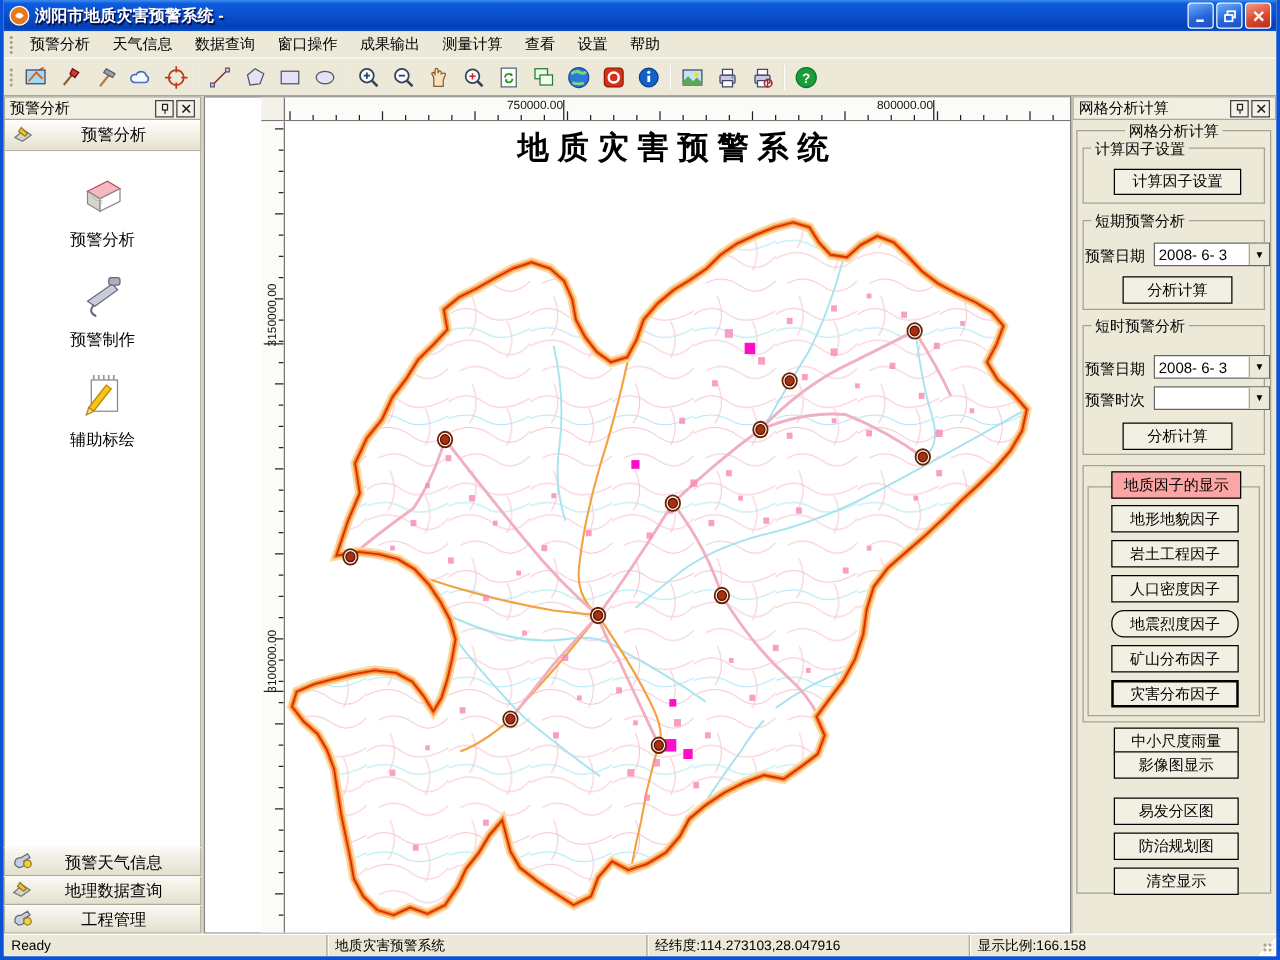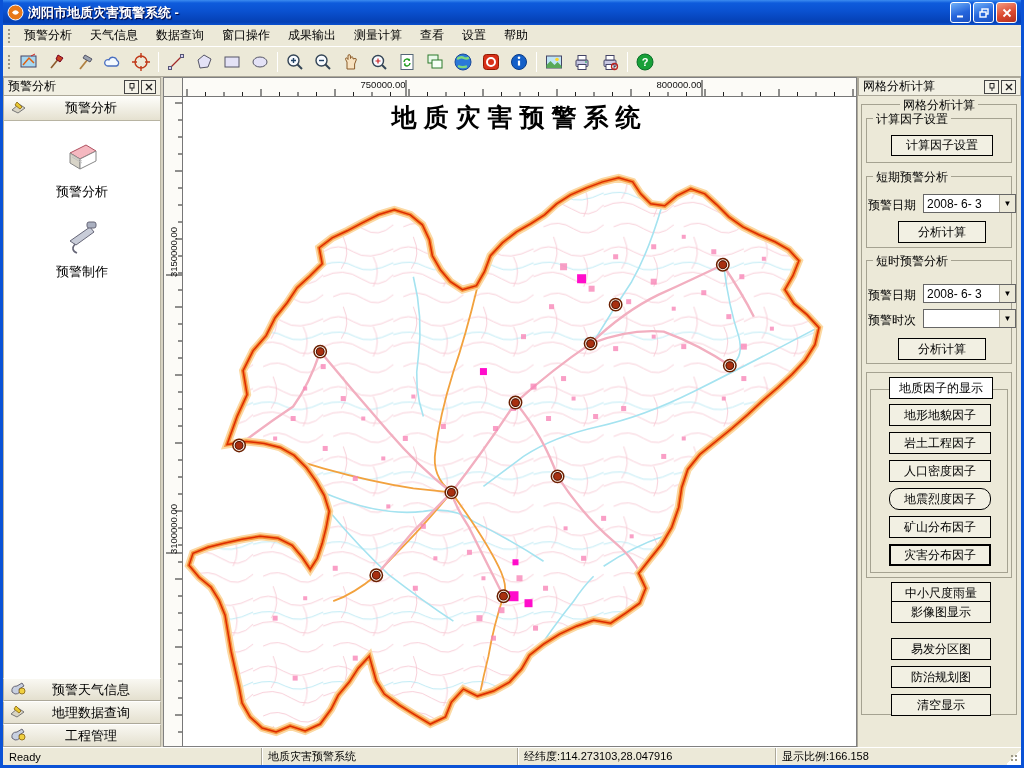--- a/index.html
+++ b/index.html
@@ -33,21 +33,21 @@
     background:linear-gradient(180deg,#FEFEFB,#E5E1D0);border:1px solid #B8B4A2;border-top:none;}
   .section-bar .sb-label{flex:1;text-align:center;font-size:13px;}
   .list-area{flex:1;background:#fff;border-left:1px solid #B8B4A2;border-right:1px solid #B8B4A2;overflow:hidden;}
   .big-item{display:flex;flex-direction:column;align-items:center;margin-top:14px;cursor:default;}
   .big-item .bi-label{margin-top:5px;font-size:13px;}
   .bottom-bar{height:23px;flex:0 0 23px;display:flex;align-items:center;padding:0 5px;
     background:linear-gradient(180deg,#F9F8F2,#E4E0CF);border-top:1px solid #fff;border-bottom:1px solid #ACA899;
     border-left:1px solid #B8B4A2;border-right:1px solid #B8B4A2;}
   .bottom-bar .bb-label{flex:1;text-align:center;font-size:13px;}
   
-  .map-area{flex:1;display:flex;flex-direction:column;border:1px solid #808080;background:#fff;min-width:0;}
+  .map-area{flex:1;display:flex;flex-direction:column;border:1px solid #808080;background:#fff;min-width:0;padding-left:45px;}
   .hrow{height:19px;flex:0 0 19px;display:flex;}
   .corner{width:19px;flex:0 0 19px;border-right:1px solid #777;border-bottom:1px solid #777;background:#F4F2E8;}
   .hruler{flex:1;position:relative;border-bottom:1px solid #777;background:#FCFBF7;overflow:hidden;}
   .brow{flex:1;display:flex;min-height:0;}
   .vruler{width:19px;flex:0 0 19px;position:relative;border-right:1px solid #777;background:#FCFBF7;overflow:hidden;}
   .ruler-label{position:absolute;font-size:9.5px;color:#111;white-space:nowrap;}
   .canvas{flex:1;position:relative;background:#fff;overflow:hidden;}
   .canvas svg.mapsvg{position:absolute;left:0;top:0;width:100%;height:100%;}
   .map-title{position:absolute;top:4px;left:0;width:100%;text-align:center;
     font-family:"Liberation Serif","DejaVu Serif",serif;font-weight:bold;font-size:25px;letter-spacing:7px;color:#000;}
@@ -305,20 +305,29 @@
               </svg></span>
             <div class="bi-label">预警分析</div>
           </div>
           <div class="big-item">
             <span><svg xmlns="http://www.w3.org/2000/svg" width="46" height="40" viewBox="0 0 44 40">
                 <path d="M10,26 L30,12 L34,17 L16,30 Z" fill="#C8CCD8" stroke="#667"></path>
                 <rect x="27" y="7" width="9" height="6" rx="2" fill="#AAB0C0" stroke="#667"></rect>
                 <path d="M15,29 q-5,6 2,9" stroke="#667" stroke-width="1.6" fill="none"></path>
               </svg></span>
             <div class="bi-label">预警制作</div>
+          </div>
+          <div class="big-item">
+            <span><svg xmlns="http://www.w3.org/2000/svg" width="46" height="40" viewBox="0 0 44 40">
+                <rect x="13" y="9" width="21" height="25" fill="#FFFFFF" stroke="#888"></rect>
+                <path d="M15,9 v-4 M19,9 v-4 M23,9 v-4 M27,9 v-4 M31,9 v-4" stroke="#999" stroke-width="1.4"></path>
+                <path d="M11,31 L25,13 L29,16 L15,34 Z" fill="#F5C518" stroke="#B8860B"></path>
+                <path d="M11,31 L9,37 L15,34 Z" fill="#F0D8B0" stroke="#B8860B"></path>
+              </svg></span>
+            <div class="bi-label">辅助标绘</div>
           </div>
         </div>
       <div id="left-bottom-bars" style="display:flex;flex-direction:column;">
           <div class="bottom-bar">
             <span><svg xmlns="http://www.w3.org/2000/svg" width="18" height="16" viewBox="0 0 18 16">
                 <path d="M3,12 Q2,6 8,6 L13,3 L15,6 L10,9 Q12,14 6,14 Z" fill="#C8D0E0" stroke="#667"></path>
                 <circle cx="13" cy="11" r="3" fill="#F0D040" stroke="#997722"></circle>
               </svg></span>
             <span class="bb-label">预警天气信息</span>
           </div>
@@ -647,21 +656,21 @@
         </div>
         <span class="rlabel" style="left:10px;top:216px;">预警时次</span>
         <div class="combo" style="left:65px;top:213px;width:93px;">
           <span class="cval"></span>
           <span class="cbtn">▼</span>
         </div>
         <div class="xbtn" style="left:40px;top:242px;width:88px;height:22px;">分析计算</div>
 
         <div class="frame" style="left:8px;top:276px;width:146px;height:206px;"></div>
         <div class="frame" style="left:12px;top:293px;width:138px;height:184px;"></div>
-        <div class="xbtn" style="left:31px;top:281px;width:104px;height:22px;background:#ffffff;">地质因子的显示</div>
+        <div class="xbtn" style="left:31px;top:281px;width:104px;height:22px;background:#fca5a5;">地质因子的显示</div>
         <div id="factor-buttons">
             <div class="xbtn" style="left: 31px; top: 308px; width: 102px; height: 22px;">地形地貌因子</div>
             <div class="xbtn" style="left: 31px; top: 336px; width: 102px; height: 22px;">岩土工程因子</div>
             <div class="xbtn" style="left: 31px; top: 364px; width: 102px; height: 22px;">人口密度因子</div>
             <div class="xbtn" style="left: 31px; top: 392px; width: 102px; height: 22px; border-radius: 10px;">地震烈度因子</div>
             <div class="xbtn" style="left: 31px; top: 420px; width: 102px; height: 22px;">矿山分布因子</div>
             <div class="xbtn active" style="left: 31px; top: 448px; width: 102px; height: 22px;">灾害分布因子</div>
           </div>
 
         <div id="rp-bottom-buttons">

